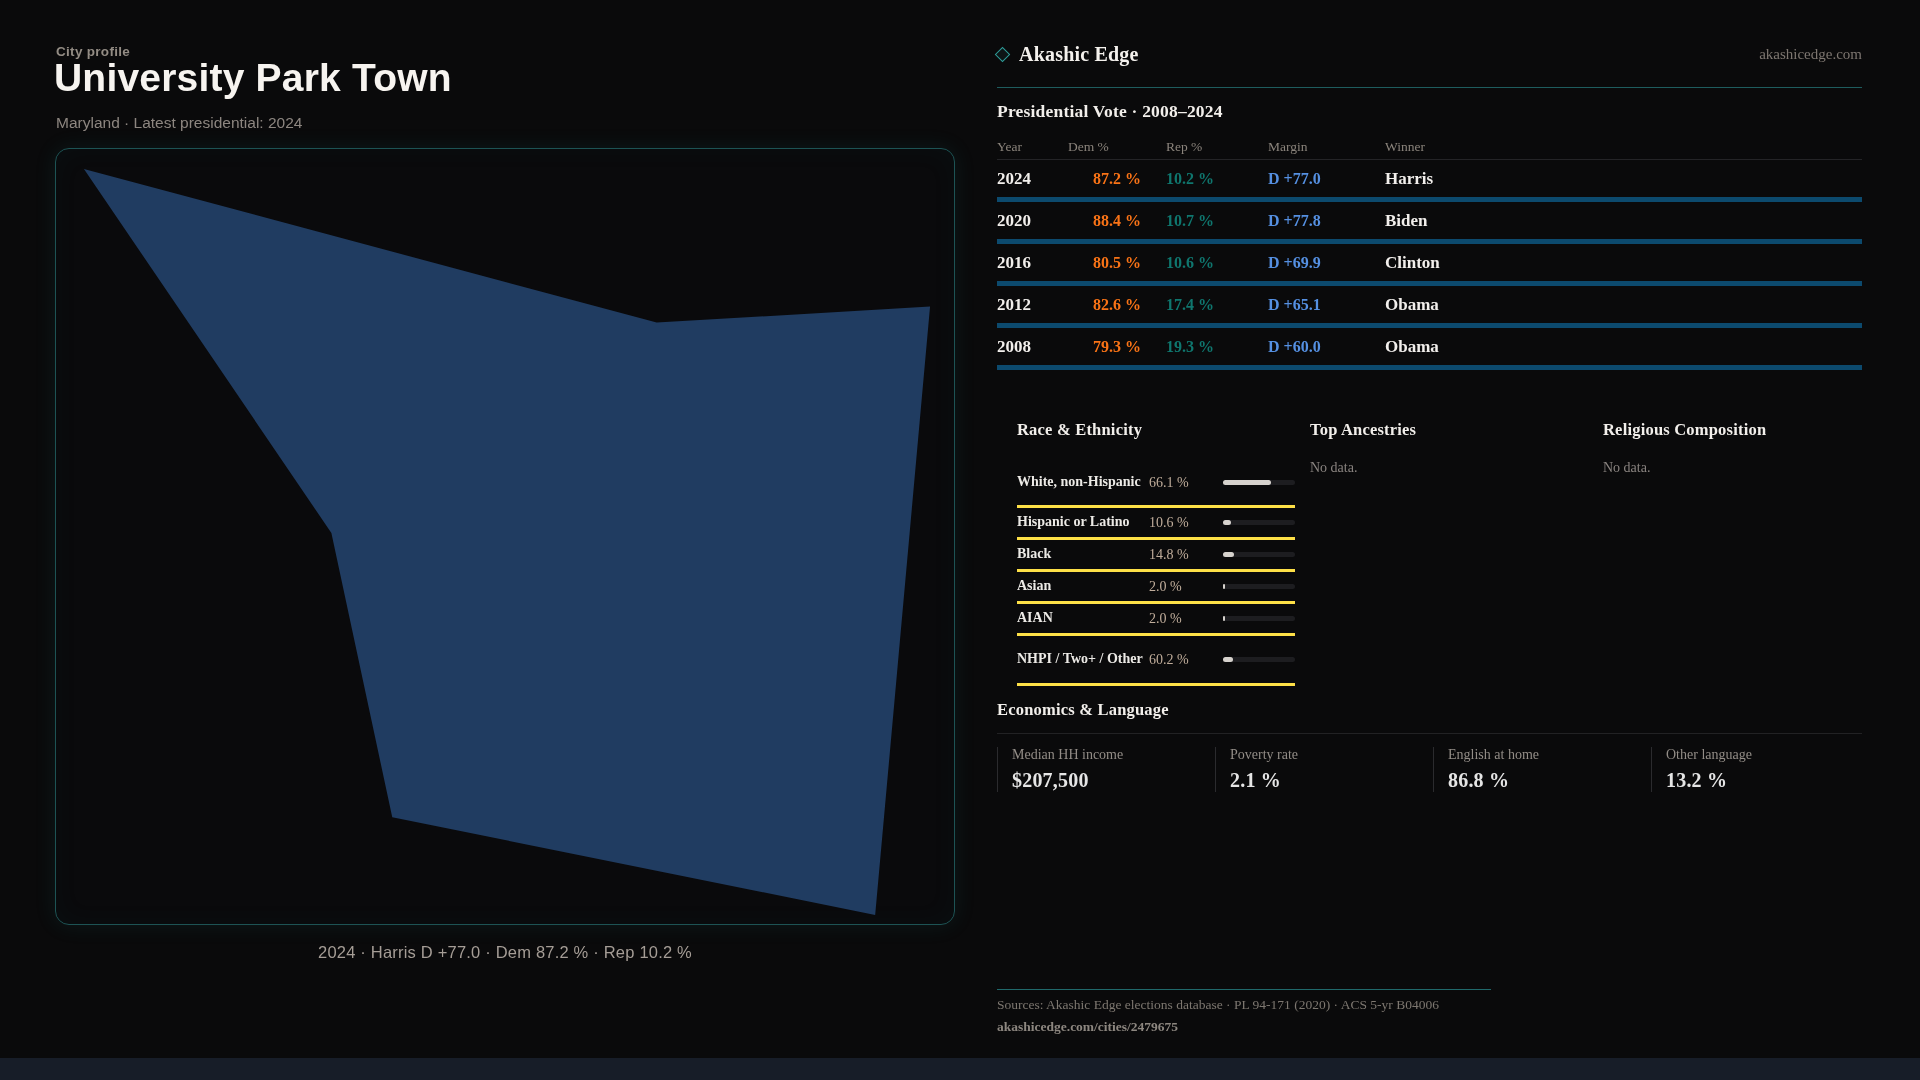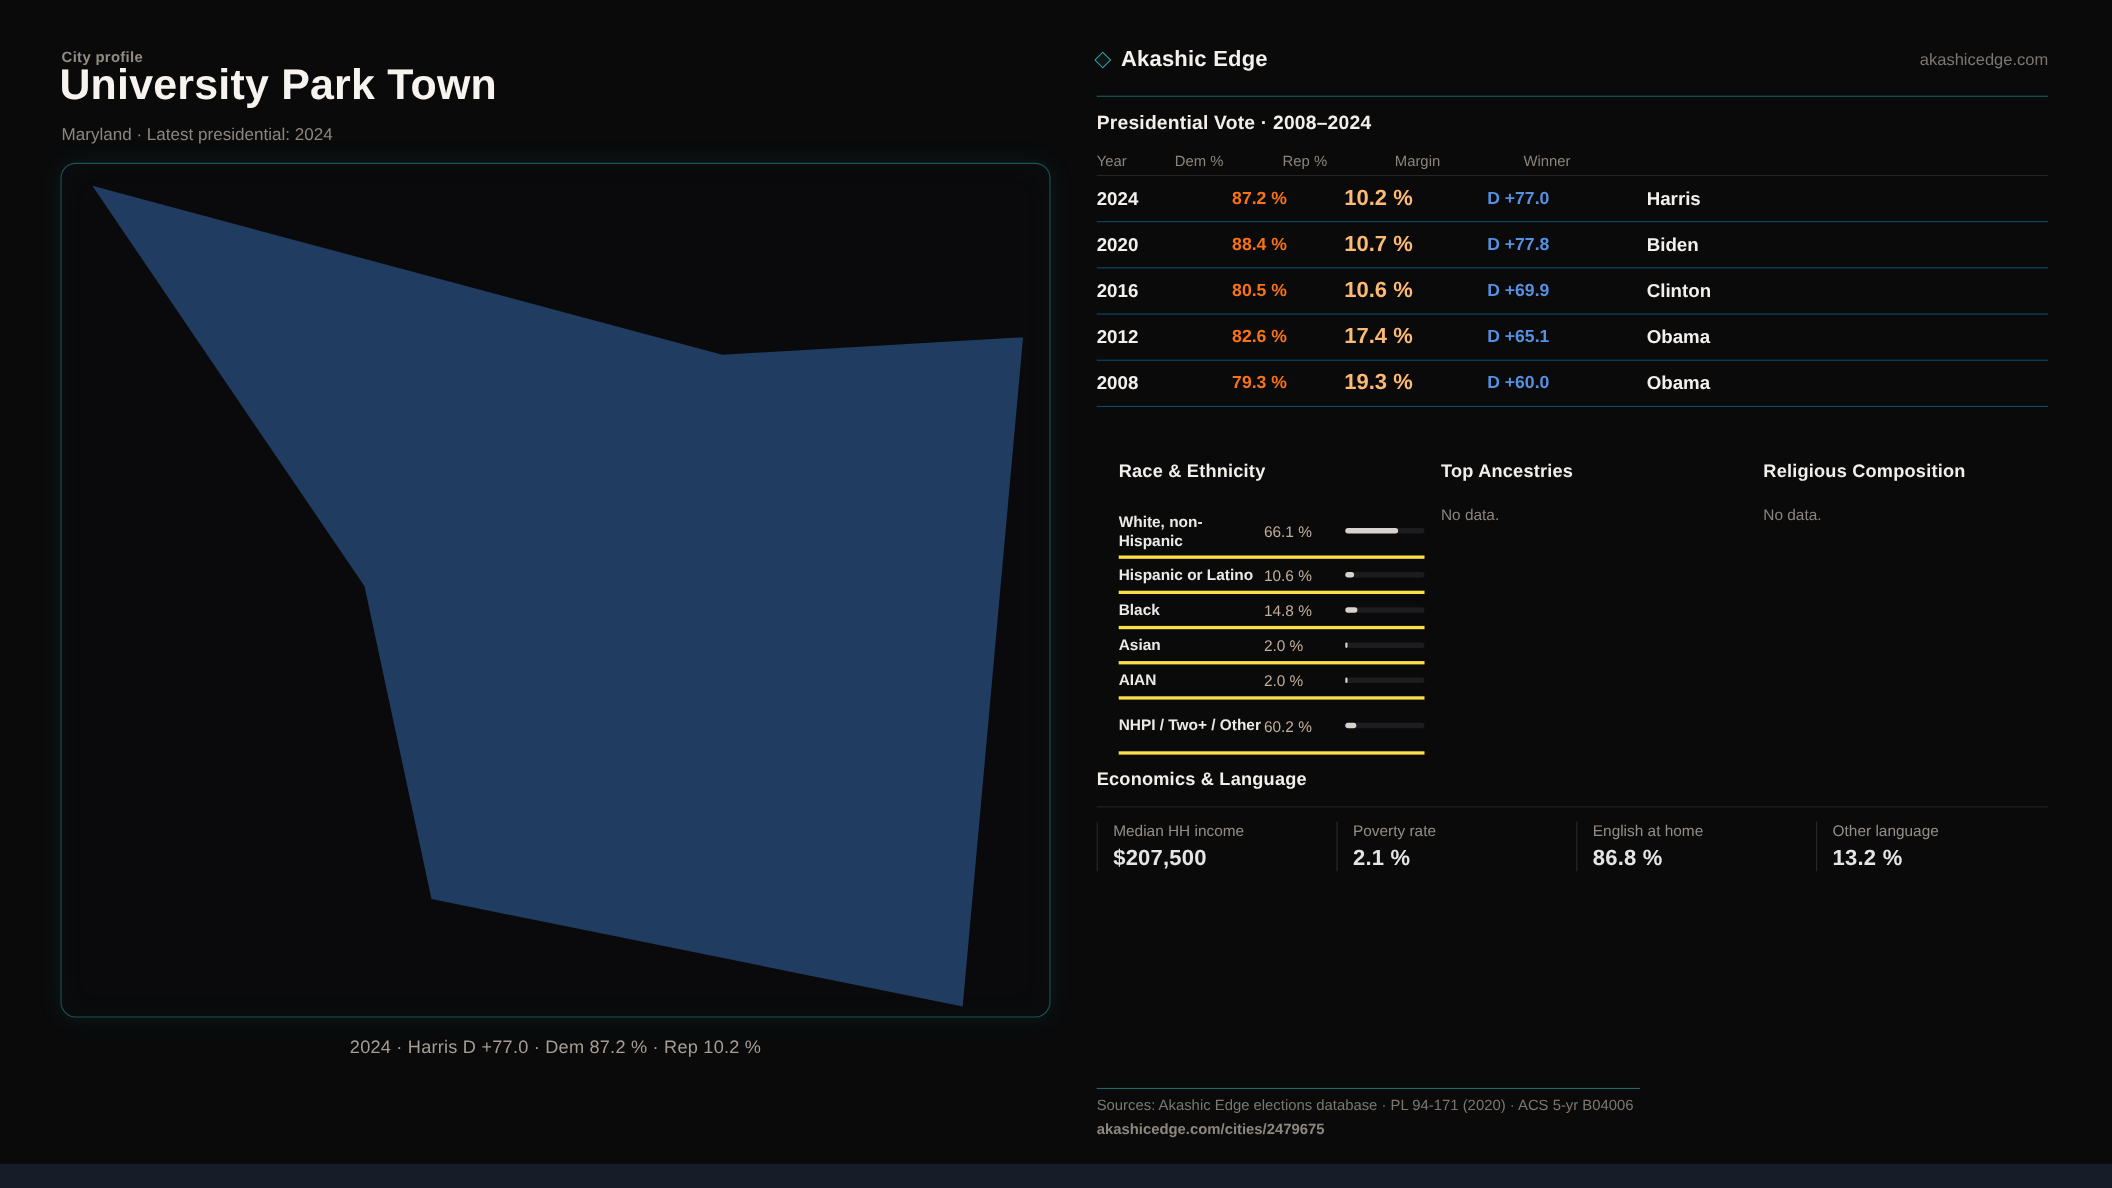--- a/index.html
+++ b/index.html
@@ -20,40 +20,40 @@
   .map-panel {
     position:absolute; left:55px; top:148px; width:900px; height:777px;
     border:1px solid #1d5354; border-radius:14px; background:#0a0a0c;
     box-shadow:0 0 22px rgba(38,164,164,.10), inset 0 0 28px rgba(38,164,164,.04);
     overflow:hidden;
   }
   .map-panel svg { display:block; width:100%; height:100%; }
   .map-caption { position:absolute; left:55px; top:943px; width:900px; text-align:center; font-size:16.5px; color:#a59d96; letter-spacing:.2px; }
 
   
-  .right-col { position:absolute; left:997px; top:0; width:865px; height:772px; }
+  .right-col { position:absolute; left:997px; top:0; width:865px; height:772px;font-family:Liberation Serif, serif; }
 
   .brand-row { position:absolute; left:0; top:43px; width:865px; display:flex; justify-content:space-between; align-items:center; }
   .brand-left { display:flex; align-items:center; gap:11px; }
   .diamond { width:11px; height:11px; border:1.5px solid #2e9c98; transform:rotate(45deg); background:rgba(46,156,152,.08); }
   .brand-name { font-size:20px; font-weight:700; letter-spacing:.2px; color:#f4f1ed; }
   .brand-site { font-size:15px; color:#7d7670; text-decoration:none; }
 
   .hd-divider { position:absolute; left:0; top:87px; width:865px; height:1px; background:#1e5c5e; }
 
   .pv-title { position:absolute; left:0; top:101px; font-size:17.5px; font-weight:700; letter-spacing:.2px; }
 
   .tbl-grid { display:grid; grid-template-columns:71px 98px 102px 117px 1fr; align-items:center; }
   .tbl-head { position:absolute; left:0; top:134px; width:865px; height:26px; border-bottom:1px solid #242427; }
   .tbl-head .cell { font-size:13.5px; font-weight:500; color:#8b847c; }
   .tbl-rows { position:absolute; left:0; top:160px; width:865px; }
-  .tbl-row { height:42px; border-bottom:1px solid #0c4a6e;gap:28px; }
+  .tbl-row { height:42px; border-bottom:5px solid #0c4a6e; }
   .c-year { font-size:17px; font-weight:700; color:#f2efec; }
   .c-dem { font-size:16px; font-weight:700; color:#f97316;text-align:center; }
-  .c-rep { font-size:20px; font-weight:700; color:#fdba74; }
+  .c-rep { font-size:16px; font-weight:700; color:#0f766e; }
   .c-margin { font-size:16px; font-weight:700; color:#5590e2; }
   .c-winner { font-size:17px; font-weight:700; color:#f2efec; }
 
   .net-swing { position:absolute; left:0; top:371px; width:865px; height:46px; display:flex; justify-content:space-between; align-items:center; }
   .net-swing .lbl { font-size:15px; color:#8d8781; }
   .net-swing .val { font-size:15px; font-weight:700; color:#4da3f2; }
 
   .tri-cols { position:absolute; left:0; top:420px; width:865px; display:grid; grid-template-columns:278px 278px 278px; gap:15px;margin-left:20px; }
   .sec-title { font-size:16.5px; font-weight:700; letter-spacing:.2px; height:26px; }
   .race-rows { margin-top:14px; }

